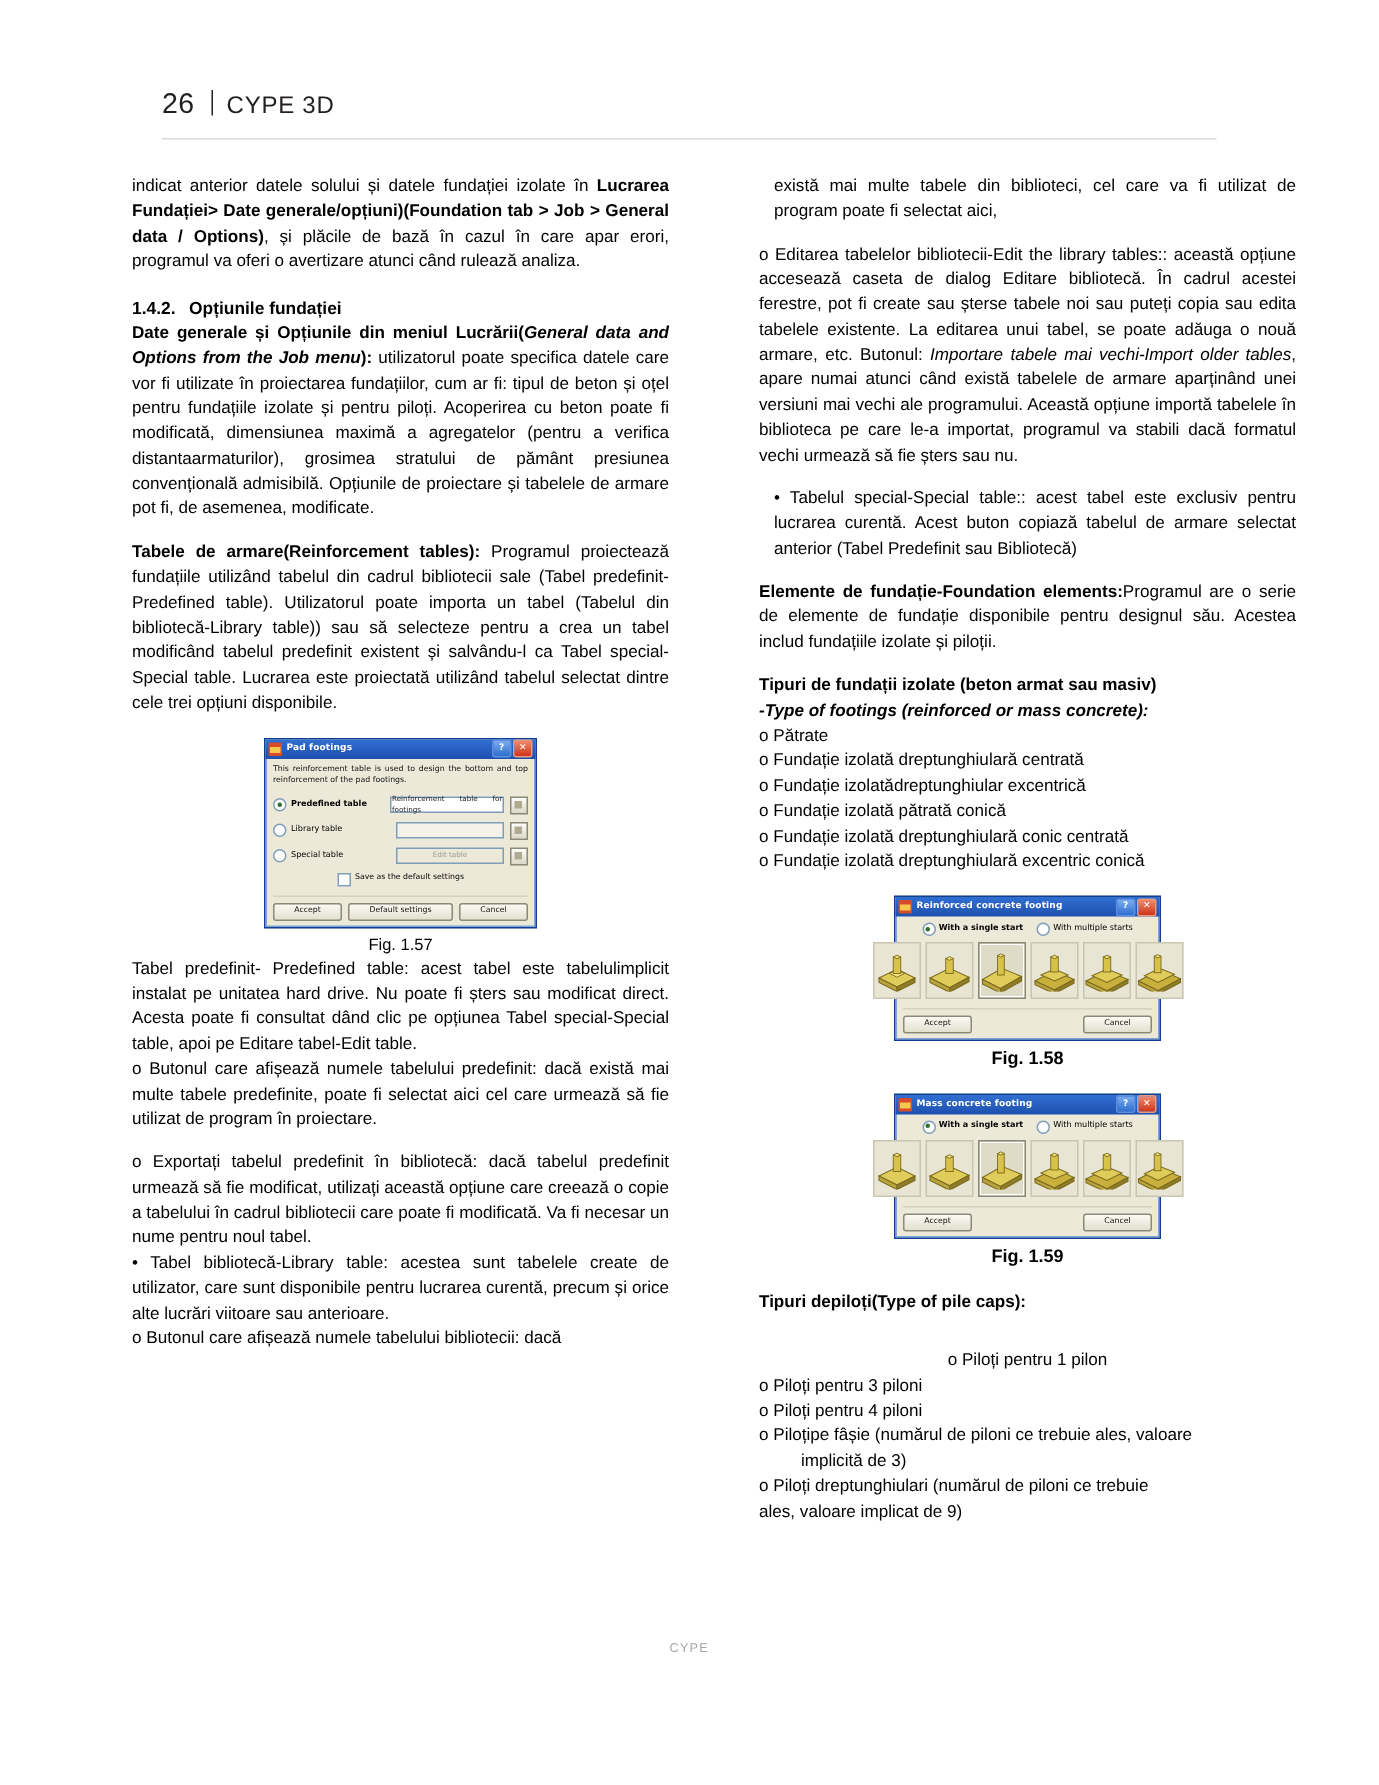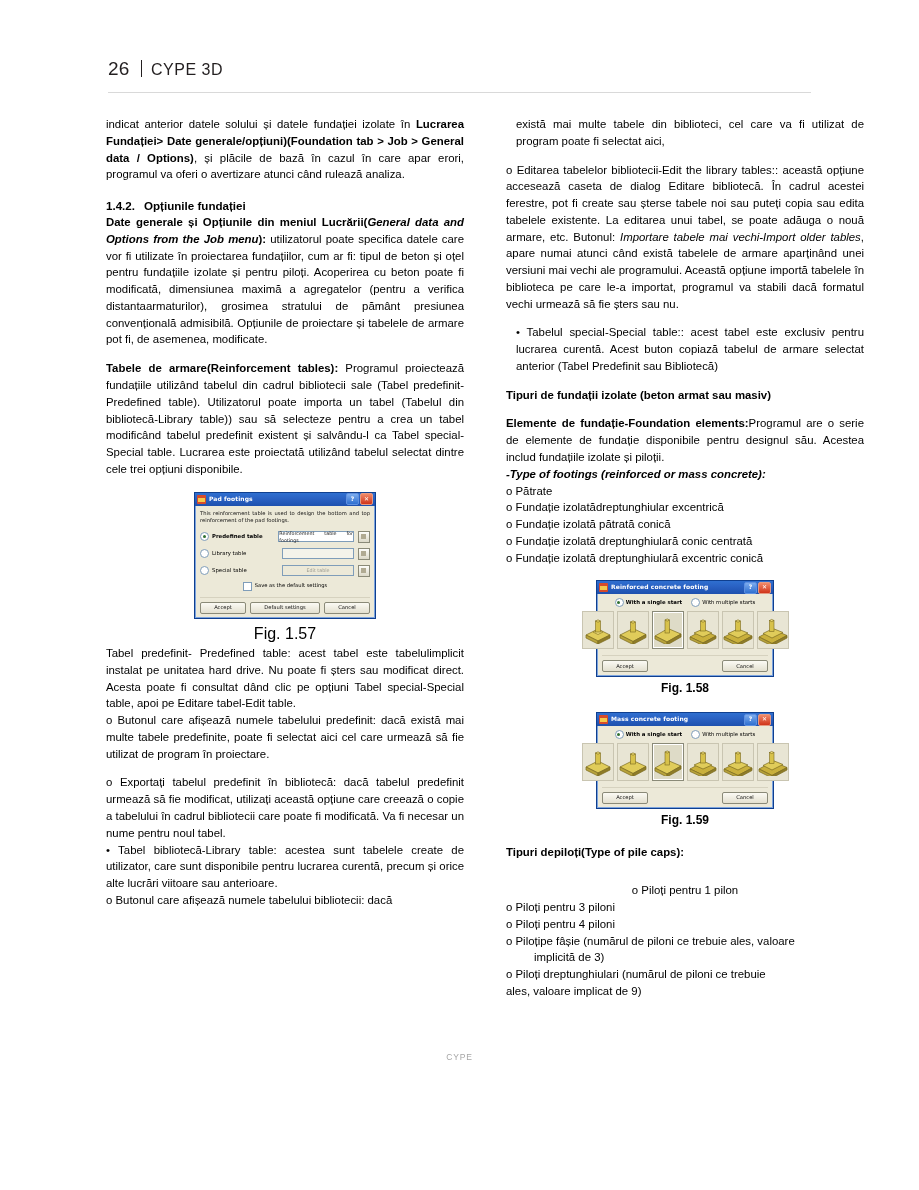--- a/index.html
+++ b/index.html
@@ -56,39 +56,39 @@
     top: 92px;
     width: 703px;
     height: 1px;
     background: #d9d9d9;
   }
 
   
   .page-footer {
     position: absolute;
     left: 0;
-    top: 1052px;
+    top: 1093px;
     width: 919px;
     text-align: center;
     font-size: 8.5px;
     color: #a6a6a6;
     letter-spacing: 0.8px;
   }
 
   
   .col {
     position: absolute;
     top: 116px;
     width: 358px;
     font-size: 11.4px;
     line-height: 1.47;
     text-align: justify;
     color: #000;
   }
-  .col-left { left: 106px; }
+  .col-left { left: 88px; }
   .col-right { left: 506px; }
 
   p { margin: 0 0 0 0; }
   p.gap { margin-top: 12px; }
   p.tight { margin-top: 0; }
 
   .b { font-weight: bold; }
   .i { font-style: italic; }
   .bi { font-weight: bold; font-style: italic; }
 
@@ -104,21 +104,21 @@
     text-align: left;
     margin: 0;
   }
   .listline.ind { padding-left: 28px; text-align: left; }
 
   .heading-left { text-align: left; }
 
   
   .fig-caption {
     text-align: center;
-    font-size: 16px;
+    font-size: 11px;
     margin: 3px 0 0 0;
   }
   .fig-caption.bold { font-weight: bold; font-size: 12px; }
 
   
   .dlg {
     border: 1px solid #0f3f8f;
     background: #ece9d8;
     box-shadow: 0 0 0 1px #7ba3dd inset;
     font-family: "DejaVu Sans", sans-serif;
@@ -359,41 +359,42 @@
               <span class="xbtn">Accept</span>
               <span class="xbtn wide">Default settings</span>
               <span class="xbtn">Cancel</span>
             </div>
           </div>
         </div>
       </div>
       <p class="fig-caption">Fig. 1.57</p>
     </div>
 
-    <p class="tight">Tabel predefinit- Predefined table: acest tabel este tabelulimplicit instalat pe unitatea hard drive. Nu poate fi șters sau modificat direct. Acesta poate fi consultat dând clic pe opțiuni Tabel special-Special table, apoi pe Editare tabel-Edit table.</p>
+    <p class="tight">Tabel predefinit- Predefined table: acest tabel este tabelulimplicit instalat pe unitatea hard drive. Nu poate fi șters sau modificat direct. Acesta poate fi consultat dând clic pe opțiunea Tabel special-Special table, apoi pe Editare tabel-Edit table.</p>
     <p class="tight">o Butonul care afișează numele tabelului predefinit: dacă există mai multe tabele predefinite, poate fi selectat aici cel care urmează să fie utilizat de program în proiectare.</p>
     <p class="gap">o Exportați tabelul predefinit în bibliotecă: dacă tabelul predefinit urmează să fie modificat, utilizați această opțiune care creează o copie a tabelului în cadrul bibliotecii care poate fi modificată. Va fi necesar un nume pentru noul tabel.</p>
     <p class="tight">•    Tabel bibliotecă-Library table: acestea sunt tabelele create de utilizator, care sunt disponibile pentru lucrarea curentă, precum și orice alte lucrări viitoare sau anterioare.</p>
     <p class="tight">o Butonul care afișează numele tabelului bibliotecii: dacă</p>
   </div>
 
   <div class="col col-right">
 
     <p style="padding-left:10px;">există mai multe tabele din biblioteci, cel care va fi utilizat de program poate fi selectat aici,</p>
 
     <p class="gap"><span>o Editarea tabelelor bibliotecii-Edit the library tables:: această opțiune accesează caseta de dialog Editare bibliotecă. În cadrul acestei ferestre, pot fi create sau șterse tabele noi sau puteți copia sau edita tabelele existente. La editarea unui tabel, se poate adăuga o nouă armare, etc. Butonul: </span><span class="i">Importare tabele mai vechi-Import older tables</span><span>, apare numai atunci când există tabelele de armare aparținând unei versiuni mai vechi ale programului. Această opțiune importă tabelele în biblioteca pe care le-a importat, programul va stabili dacă formatul vechi urmează să fie șters sau nu.</span></p>
 
     <p class="gap" style="padding-left:10px;">• Tabelul special-Special table:: acest tabel este exclusiv pentru lucrarea curentă. Acest buton copiază tabelul de armare selectat anterior (Tabel Predefinit sau Bibliotecă)</p>
 
+    <p class="gap"><span class="b">Elemente de fundație-Foundation elements:</span><span>Programul are o serie de elemente de fundație disponibile pentru designul său. Acestea includ fundațiile izolate și piloții.</span></p>
+
     <p class="gap b heading-left">Tipuri de fundații izolate (beton armat sau masiv)</p>
-
-    <p class="gap"><span class="b">Elemente de fundație-Foundation elements:</span><span>Programul are o serie de elemente de fundație disponibile pentru designul său. Acestea includ fundațiile izolate și piloții.</span></p>
     <p class="bi heading-left">-Type of footings (reinforced or mass concrete):</p>
 
     <p class="listline">o Pătrate</p>
+    <p class="listline">o Fundație izolată dreptunghiulară centrată</p>
     <p class="listline">o Fundație izolatădreptunghiular excentrică</p>
     <p class="listline">o Fundație izolată pătrată conică</p>
     <p class="listline">o Fundație izolată dreptunghiulară conic centrată</p>
     <p class="listline">o Fundație izolată dreptunghiulară excentric conică</p>
 
     <div class="fig-block">
       <div class="fig-picker">
         <div class="dlg dlg-picker">
           <div class="dlg-title">
             <span class="dlg-ico"></span>

